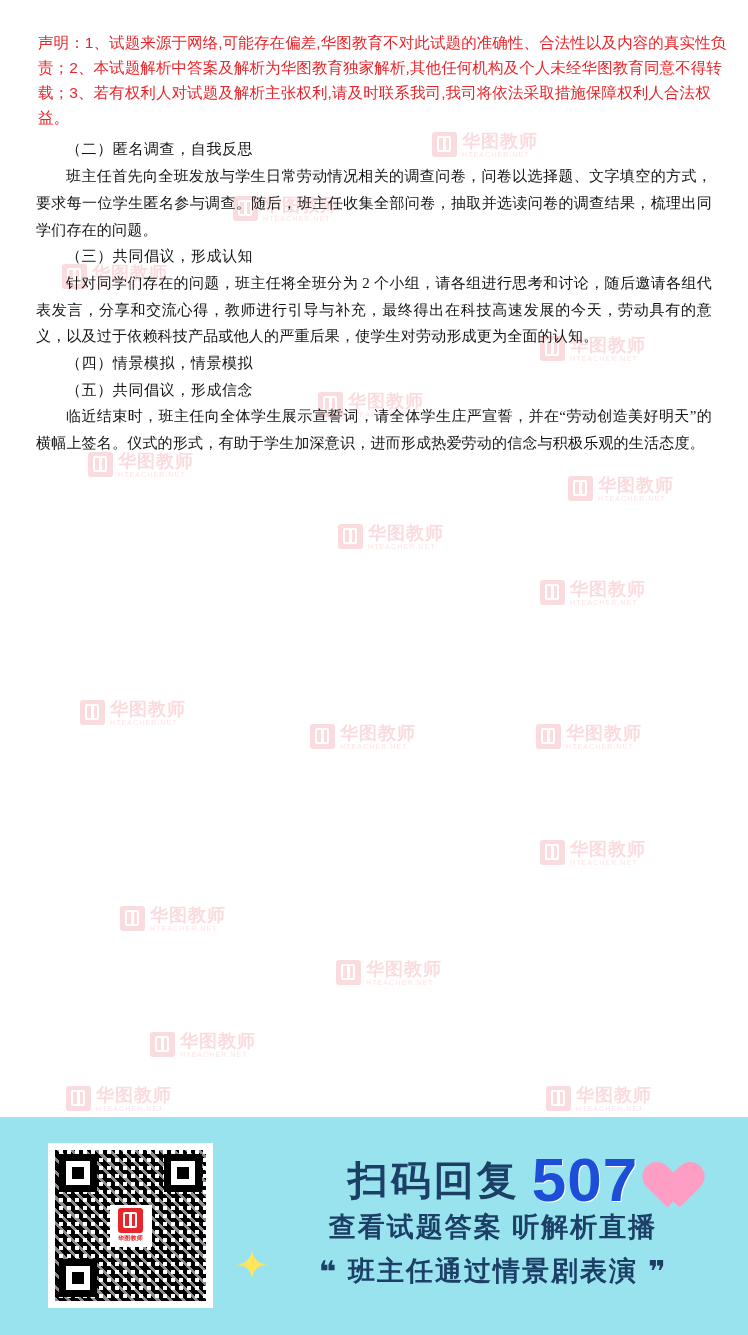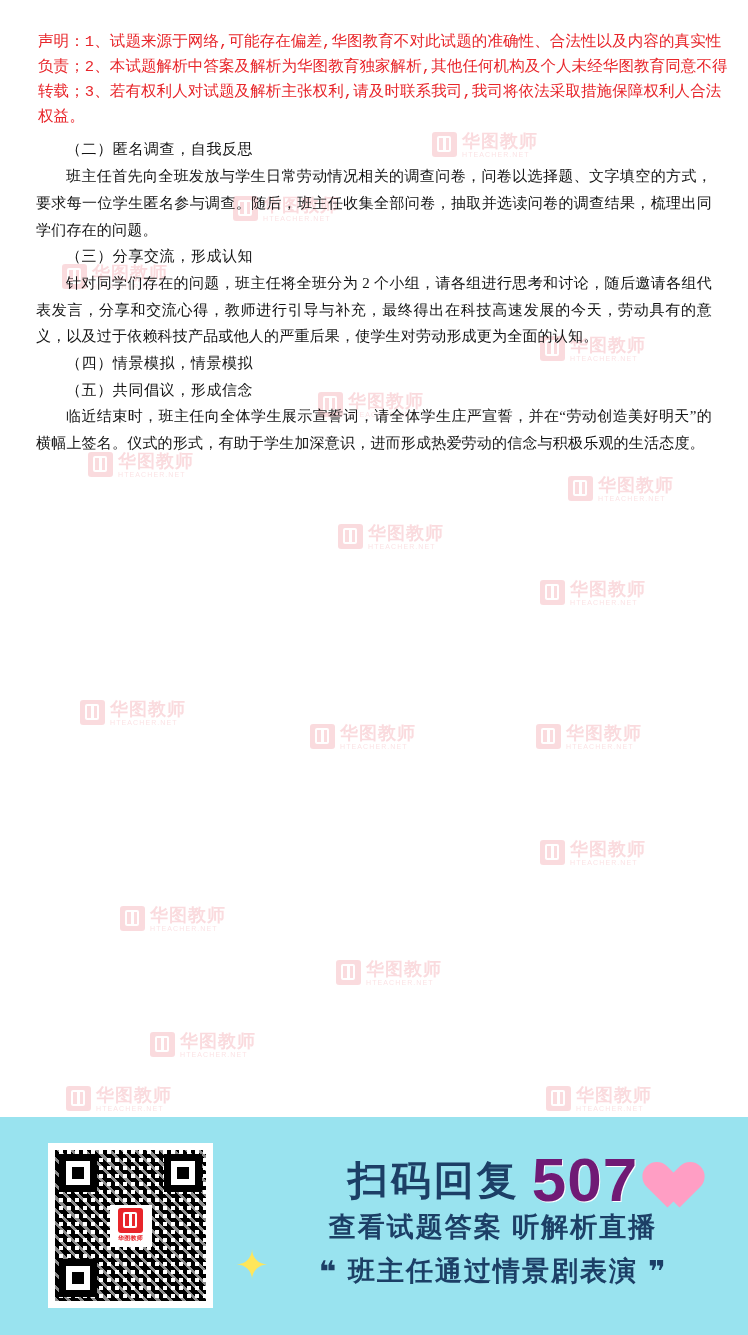--- a/index.html
+++ b/index.html
@@ -9,21 +9,21 @@
     height: 1335px;
     background: #ffffff;
     font-family: "Liberation Serif", "DejaVu Serif", serif;
     position: relative;
     overflow: hidden;
   }
 
   
   .disclaimer {
     color: #e8252a;
-    font-family: Liberation Mono, monospace;
+    font-family: Liberation Sans, sans-serif;
     font-size: 15.5px;
     line-height: 1.62;
     padding: 30px 16px 0 38px;
     letter-spacing: 0.1px;
     position: relative;
     z-index: 5;
   }
 
   
   .doc {
@@ -248,21 +248,21 @@
   }
   .frow1 .lab {
     font-size: 40px;
     font-weight: bold;
     color: #1c3f66;
     letter-spacing: 3px;
   }
   .frow1 .numv {
     font-size: 62px;
     font-weight: bold;
-    color: #701a75;
+    color: #1d4ed8;
     line-height: 1;
     letter-spacing: 1px;
     text-shadow: 1px 1px 0 #fff;
   }
   .frow2 {
     font-size: 27px;
     font-weight: bold;
     color: #1c3f66;
     letter-spacing: 2px;
     margin-top: -4px;
@@ -415,21 +415,21 @@
     </div>
   </div>
 </div>
 
 <div class="disclaimer">声明：1、试题来源于网络,可能存在偏差,华图教育不对此试题的准确性、合法性以及内容的真实性负责；2、本试题解析中答案及解析为华图教育独家解析,其他任何机构及个人未经华图教育同意不得转载；3、若有权利人对试题及解析主张权利,请及时联系我司,我司将依法采取措施保障权利人合法权益。</div>
 
 <div class="doc">
   <p class="heading">（二）匿名调查，自我反思</p>
   <p class="para">班主任首先向全班发放与学生日常劳动情况相关的调查问卷，问卷以选择题、文字填空的方式，要求每一位学生匿名参与调查。随后，班主任收集全部问卷，抽取并选读问卷的调查结果，梳理出同学们存在的问题。</p>
 
-  <p class="heading">（三）分享交流，形成认知</p>
+  <p class="heading">（三）共同倡议，形成认知</p>
   <p class="para">针对同学们存在的问题，班主任将全班分为 2 个小组，请各组进行思考和讨论，随后邀请各组代表发言，分享和交流心得，教师进行引导与补充，最终得出在科技高速发展的今天，劳动具有的意义，以及过于依赖科技产品或他人的严重后果，使学生对劳动形成更为全面的认知。</p>
 
   <p class="heading">（四）情景模拟，情景模拟</p>
 
   <p class="heading">（五）共同倡议，形成信念</p>
   <p class="para">临近结束时，班主任向全体学生展示宣誓词，请全体学生庄严宣誓，并在“劳动创造美好明天”的横幅上签名。仪式的形式，有助于学生加深意识，进而形成热爱劳动的信念与积极乐观的生活态度。</p>
 </div>
 
 <div class="footer">
 

